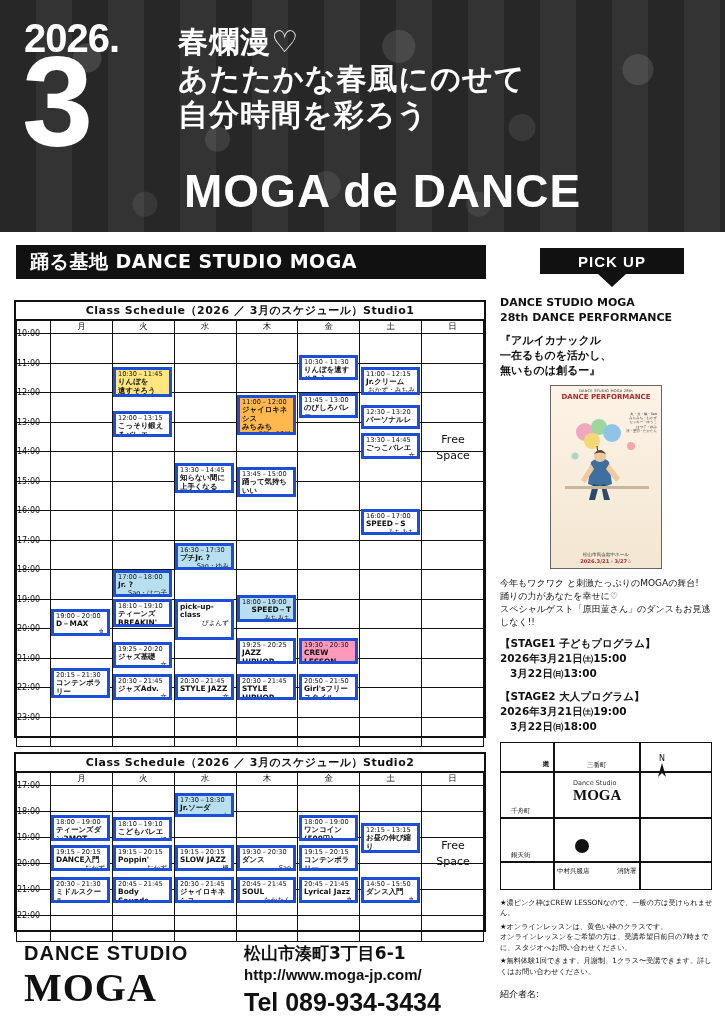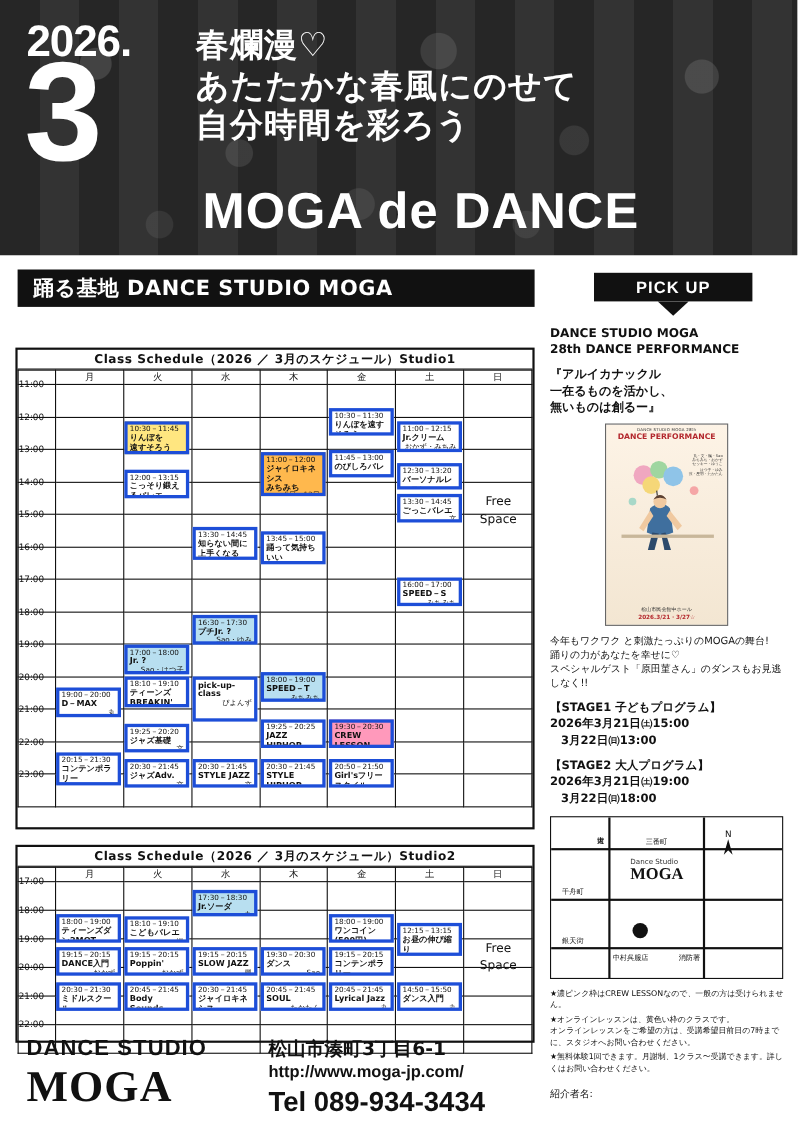--- a/index.html
+++ b/index.html
@@ -95,21 +95,20 @@
     border-right:14px solid transparent;
     border-top:13px solid #111;
   }
 
   
   .sched {
     position:absolute;
     left:14px;
     border:2px solid #111;
     background:#fff;
-    margin-top:16px;
   }
   #sched1 { top:300px; width:472px; height:438px; }
   #sched2 { top:752px; width:472px; height:180px; }
 
   .sched-title {
     height:18px;
     border-bottom:1px solid #111;
     display:flex; align-items:center; justify-content:center;
     font-size:11px; font-weight:bold;
     letter-spacing:0.5px;
@@ -298,20 +297,30 @@
             <th>火</th>
             <th>水</th>
             <th>木</th>
             <th>金</th>
             <th>土</th>
             <th>日</th>
           </tr>
         </thead>
         <tbody>
           <tr style="height: 29.5px;">
+            <td class="timecell"><span>10:00</span></td>
+            <td></td>
+            <td></td>
+            <td></td>
+            <td></td>
+            <td></td>
+            <td></td>
+            <td></td>
+          </tr>
+          <tr style="height: 29.5px;">
             <td class="timecell"><span>11:00</span></td>
             <td></td>
             <td></td>
             <td></td>
             <td></td>
             <td></td>
             <td></td>
             <td></td>
           </tr>
           <tr style="height: 29.5px;">
@@ -493,21 +502,21 @@
 みちみち</div>
           <div class="i">5日・12日</div>
         </div>
         <div class="ev" style="left: 221px; width: 59px; top: 147px; height: 30px;">
           <div class="t">13:45－15:00</div>
           <div class="n" style="white-space: pre-line;">踊って気持ちいい
 SLOW JAZZ</div>
         </div>
         <div class="ev b" style="left: 221px; width: 59px; top: 275px; height: 27px;">
           <div class="t">18:00－19:00</div>
-          <div class="n" style="white-space: pre-line;">SPEED－T</div>
+          <div class="n" style="white-space: pre-line; text-align: right;">SPEED－T</div>
           <div class="i">みちみち</div>
         </div>
         <div class="ev" style="left: 221px; width: 59px; top: 318px; height: 26px;">
           <div class="t">19:25－20:25</div>
           <div class="n" style="white-space: pre-line;">JAZZ HIPHOP</div>
           <div class="i">ゆうこ</div>
         </div>
         <div class="ev" style="left: 221px; width: 59px; top: 354px; height: 26px;">
           <div class="t">20:30－21:45</div>
           <div class="n" style="white-space: pre-line;">STYLE HIPHOP</div>

